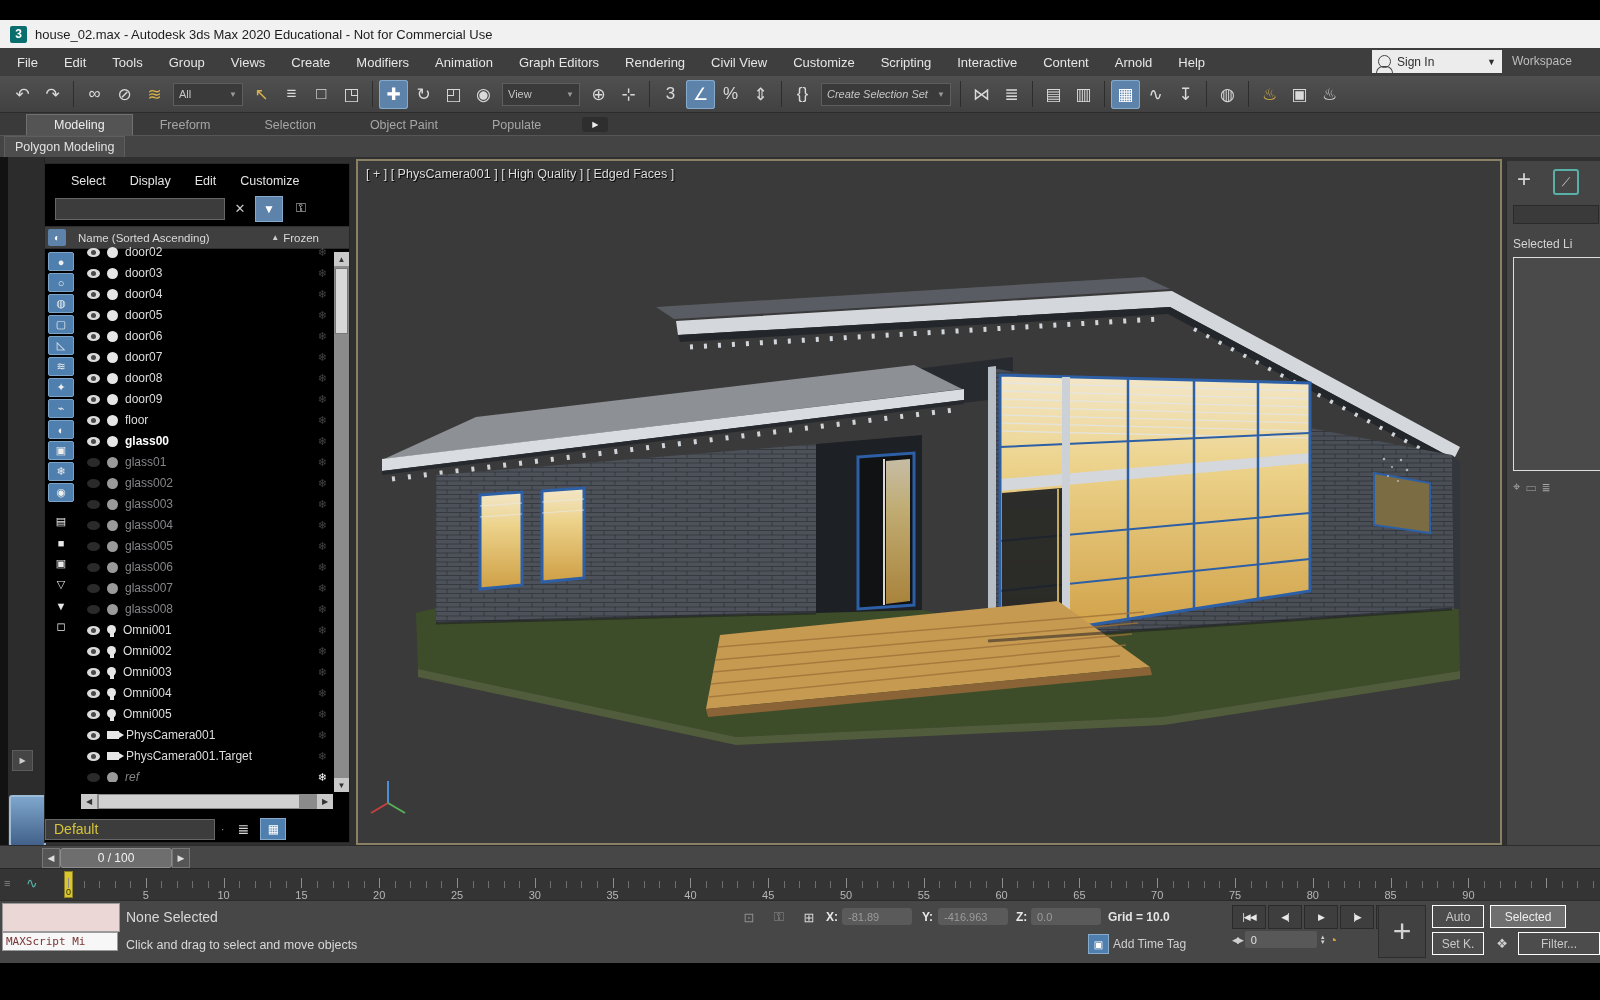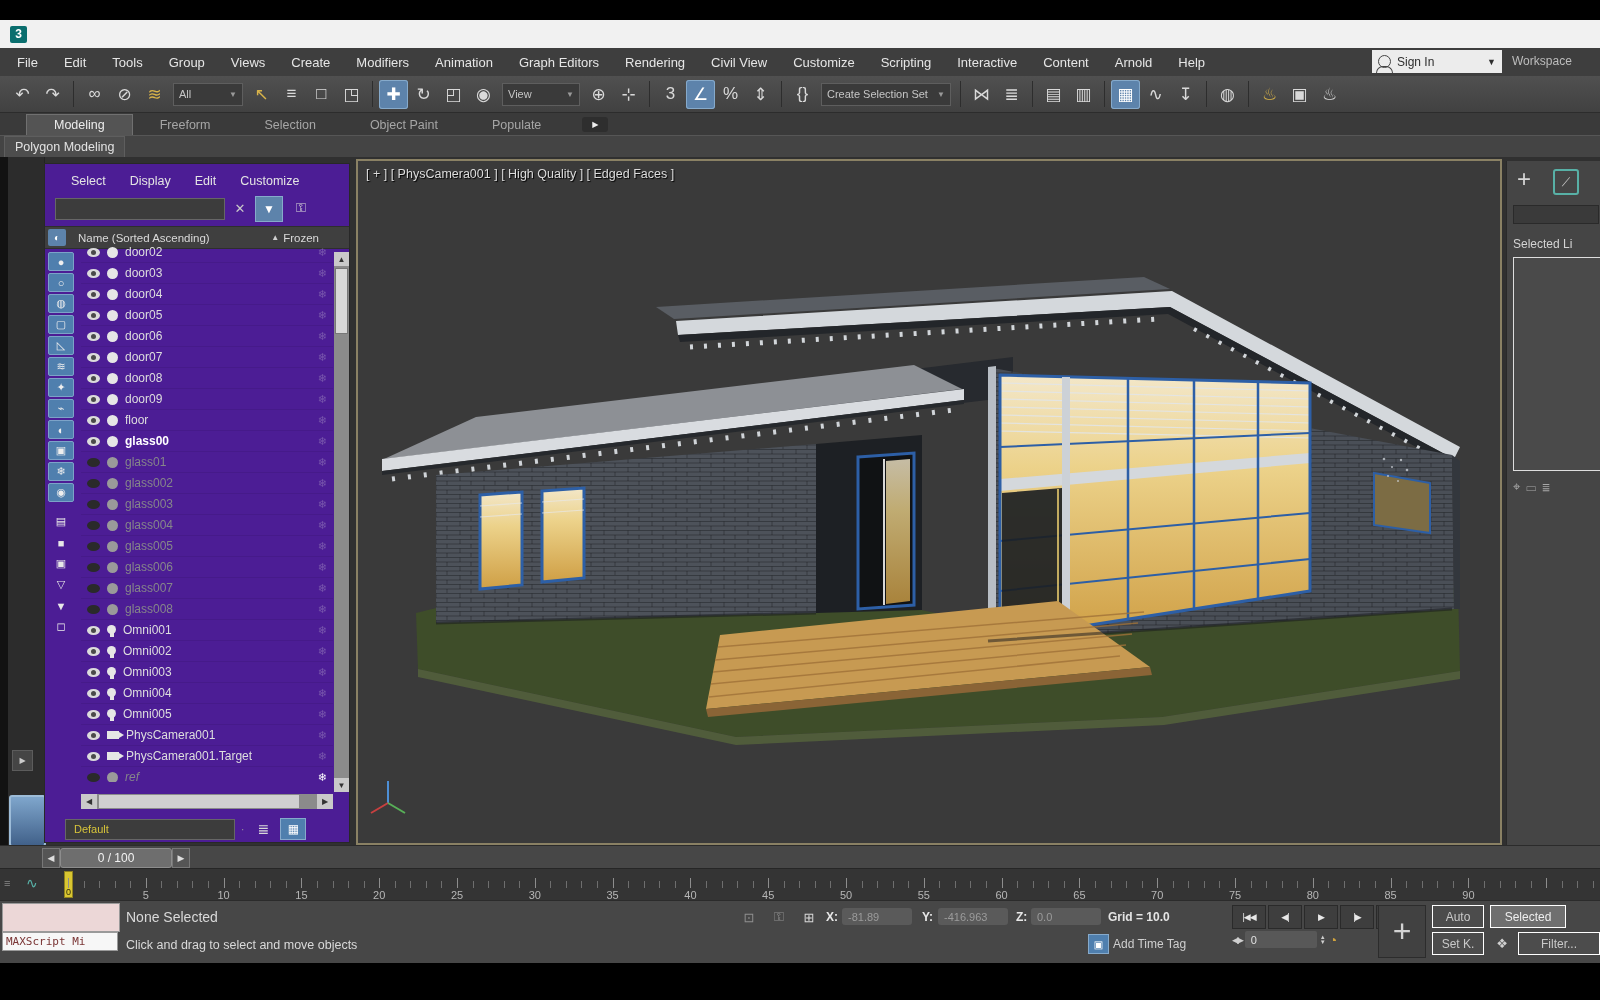--- a/index.html
+++ b/index.html
@@ -40,21 +40,21 @@
   #polypanel{left:4px;top:136px;height:20px;background:#4d4d4d;border:1px solid #5e5e5e;color:#e2e2e2;
              display:flex;align-items:center;padding:0 10px;font-size:12.5px}
   
   #main{top:157px;left:0;width:1600px;height:688px;background:#303030}
   #leftstrip{left:0;top:0;width:44px;height:688px;background:#2c2c2c;border-right:1px solid #222}
   #leftstrip:before{content:"";position:absolute;left:0;top:0;width:8px;height:688px;background:#121212}
   #expandbtn{left:12px;top:593px;width:19px;height:19px;background:#454545;border:1px solid #5c5c5c;color:#ccc;
              font-size:8px;display:flex;align-items:center;justify-content:center}
   #minitab{left:9px;top:638px;width:33px;height:48px;background:linear-gradient(#7fa6cc,#41618a);border:2px solid #9dbcd8;border-radius:3px}
   
-  #explorer{left:44px;top:6px;width:306px;height:680px;background:#4c1d95;border:1px solid #282828;box-sizing:border-box}
+  #explorer{left:44px;top:6px;width:306px;height:680px;background:#000000;border:1px solid #282828;box-sizing:border-box}
   #exp-menus{left:14px;top:6px;display:flex;gap:0}
   .exp-menu{padding:4px 12px;color:#e4e4e4;font-size:12.5px}
   #exp-search{left:10px;top:34px;width:168px;height:20px;background:#3c3c3c;border:1px solid #666}
   #exp-clear{left:186px;top:34px;width:18px;height:20px;color:#c9c9c9;font-size:13px;display:flex;align-items:center;justify-content:center}
   #exp-filter{left:210px;top:32px;width:26px;height:24px;background:#5d83ab;border:1px solid #86aacb;color:#fff;
               display:flex;align-items:center;justify-content:center;font-size:12px}
   #exp-lock{left:246px;top:34px;width:20px;height:20px;color:#d8d8d8;font-size:13px;display:flex;align-items:center;justify-content:center}
   #exp-header{left:0;top:62px;width:304px;height:21px;background:#3f3f3f;border-top:1px solid #2e2e2e;border-bottom:1px solid #2e2e2e;display:flex;align-items:center}
   #col-disp{width:18px;height:17px;background:#5d83ab;margin:0 4px 0 3px;border-radius:2px;color:#fff;font-size:10px;display:flex;align-items:center;justify-content:center}
   #col-name{color:#d9d9d9;font-size:11.5px;margin-left:8px}
@@ -83,22 +83,22 @@
   .row.emph .oname{color:#fff;font-weight:bold}
   .flz{margin-left:auto;margin-right:6px;color:rgba(230,230,230,.28);font-size:11px;flex:none}
   .flz.on{color:#fff}
   #vscroll{left:289px;top:88px;width:15px;height:540px;background:#8b8b8b}
   #vscroll .arr{position:absolute;left:0;width:15px;height:14px;background:#c9c9c9;color:#333;font-size:8px;display:flex;align-items:center;justify-content:center}
   #vscroll .thumb{position:absolute;left:1px;top:16px;width:13px;height:66px;background:#d8d8d8;border:1px solid #777;box-sizing:border-box}
   #hscroll{left:36px;top:630px;width:252px;height:15px;background:#8b8b8b}
   #hscroll .arr{position:absolute;top:0;width:16px;height:15px;background:#c9c9c9;color:#333;font-size:8px;display:flex;align-items:center;justify-content:center}
   #hscroll .thumb{position:absolute;left:18px;top:1px;width:200px;height:13px;background:#d0d0d0}
   #layerrow{left:0;top:652px;width:304px;height:26px;display:flex;align-items:center}
-  #layerfield{margin-left:20px;width:160px;height:19px;background:#3c3c3c;border:1px solid #666;color:#d7c43a;
-              display:flex;align-items:center;padding-left:8px;font-size:11px}
+  #layerfield{margin-left:0;width:160px;height:19px;background:#3c3c3c;border:1px solid #666;color:#d7c43a;
+              display:flex;align-items:center;padding-left:8px;font-size:14px}
   #layerdot{color:#999;margin:0 8px 0 6px;font-size:10px}
   #layersicon{width:22px;height:20px;color:#d8d8d8;font-size:14px;display:flex;align-items:center;justify-content:center}
   #layerhl{width:26px;height:22px;background:#4f7fae;border:1px solid #86aacb;color:#fff;font-size:12px;
            display:flex;align-items:center;justify-content:center;margin-left:6px;box-sizing:border-box}
   
   #viewport{left:356px;top:2px;width:1146px;height:686px;background:#3a3a3a;border:2px solid #8a8164;box-sizing:border-box}
   #vplabel{left:8px;top:6px;color:#dcdcdc;font-size:12.5px;text-shadow:1px 1px 1px #000}
   
   #cmdpanel{left:1506px;top:4px;width:94px;height:684px;background:#454545;border-left:1px solid #2a2a2a}
   #cp-plus{left:10px;top:8px;font-size:24px;color:#d6d6d6;line-height:20px}
@@ -157,20 +157,21 @@
   #bottomblack{top:963px;left:0;width:1600px;height:37px;background:#000}
   #topblack{top:0;left:0;width:1600px;height:20px;background:#000}
 </style>
 </head>
 <body>
 
 <div id="topblack" class="abs"></div>
 
 <div id="titlebar" class="abs">
   <div id="appicon">3</div>
+  <div id="titletext">house_02.max - Autodesk 3ds Max 2020 Educational - Not for Commercial Use</div>
 </div>
 
 <div id="menubar" class="abs">
     <div class="menu-item">File</div>
     <div class="menu-item">Edit</div>
     <div class="menu-item">Tools</div>
     <div class="menu-item">Group</div>
     <div class="menu-item">Views</div>
     <div class="menu-item">Create</div>
     <div class="menu-item">Modifiers</div>
@@ -218,21 +219,21 @@
     </div>
     <div class="tbtn">⊕</div>
     <div class="tbtn">⊹</div>
     <div class="tsep"></div>
     <div class="tbtn">3</div>
     <div class="tbtn active">∠</div>
     <div class="tbtn">%</div>
     <div class="tbtn">⇕</div>
     <div class="tsep"></div>
     <div class="tbtn">{}</div>
-    <div class="tdrop" style="width: 118px;">
+    <div class="tdrop" style="width: 118px; font-style: italic;">
       <span>Create Selection Set</span>
       <span class="car" style="margin-left: auto;">▼</span>
     </div>
     <div class="tsep"></div>
     <div class="tbtn">⋈</div>
     <div class="tbtn">≣</div>
     <div class="tsep"></div>
     <div class="tbtn">▤</div>
     <div class="tbtn">▥</div>
     <div class="tsep"></div>

